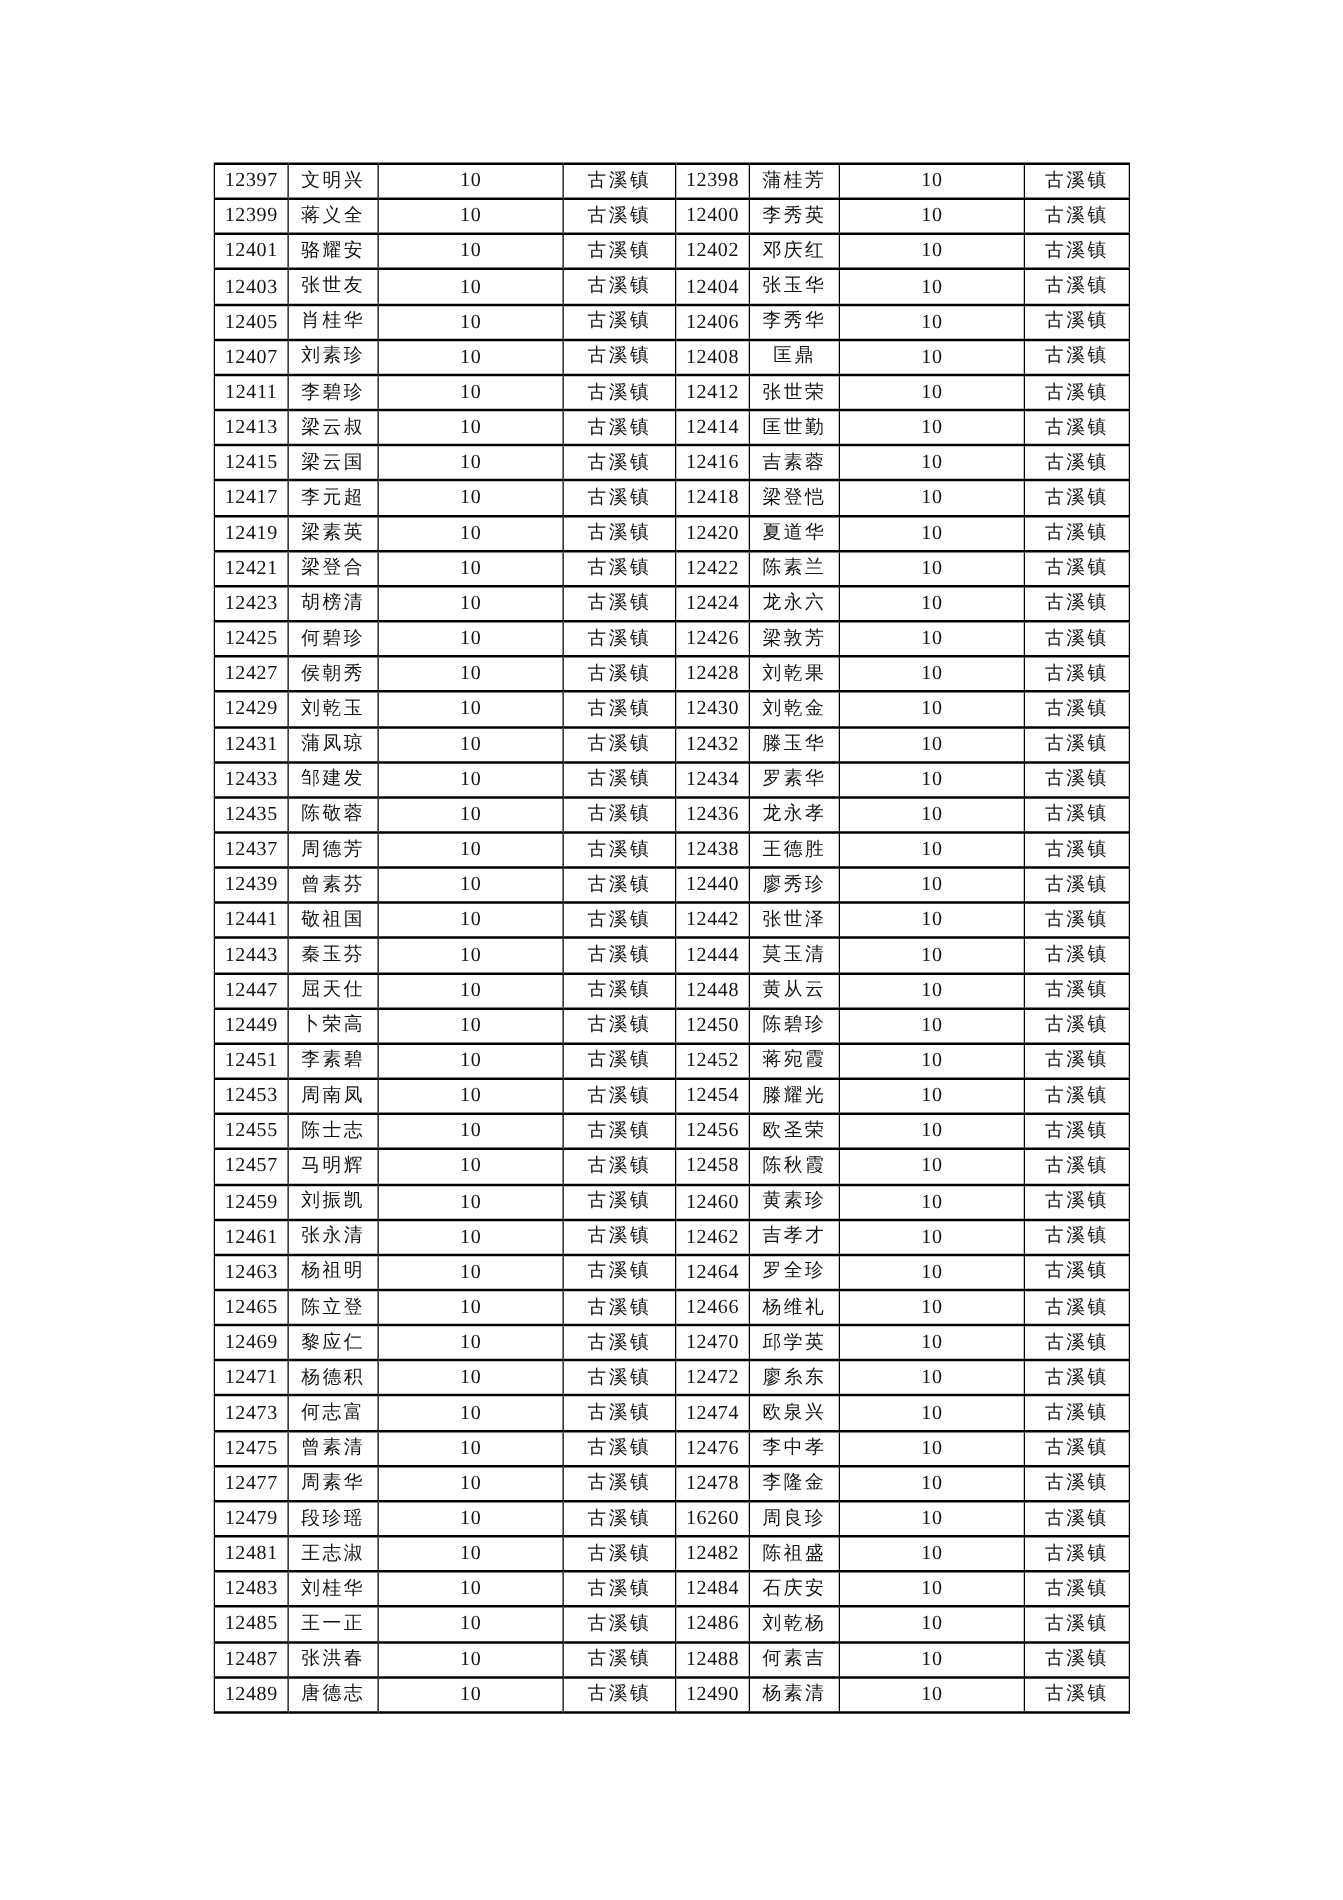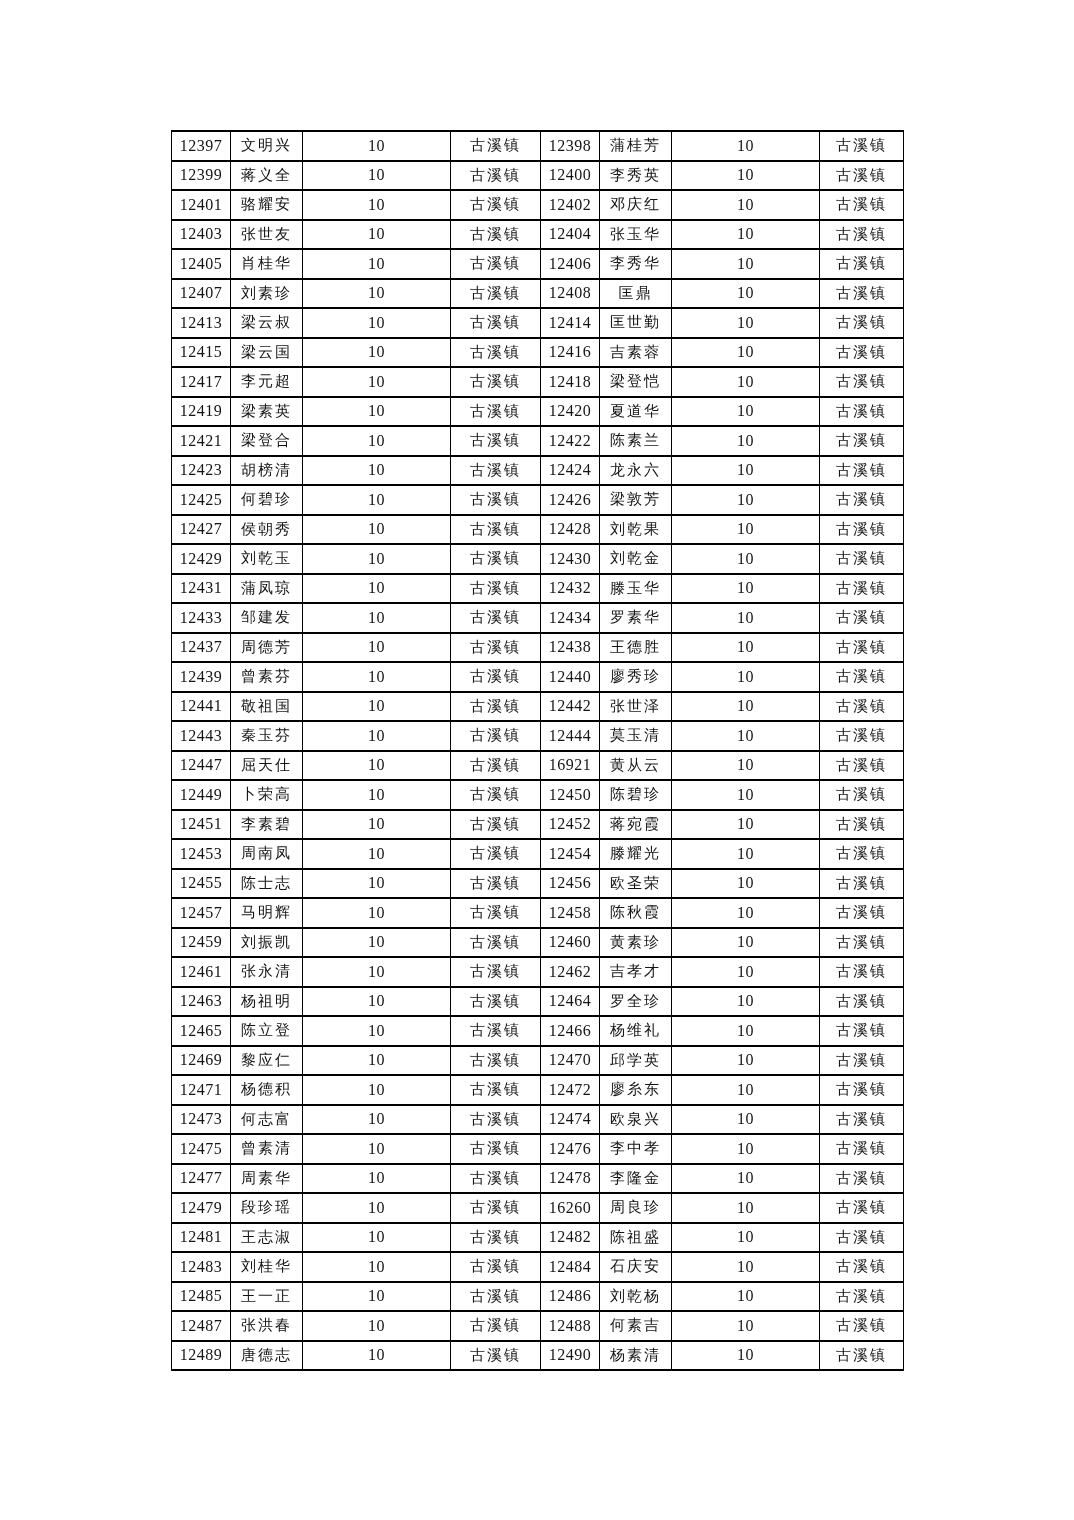--- a/index.html
+++ b/index.html
@@ -125,20 +125,30 @@
           <td class="id">12407</td>
           <td class="name">刘素珍</td>
           <td class="amount">10</td>
           <td class="town">古溪镇</td>
           <td class="id">12408</td>
           <td class="name">匡鼎</td>
           <td class="amount">10</td>
           <td class="town">古溪镇</td>
         </tr>
         <tr>
+          <td class="id">12411</td>
+          <td class="name">李碧珍</td>
+          <td class="amount">10</td>
+          <td class="town">古溪镇</td>
+          <td class="id">12412</td>
+          <td class="name">张世荣</td>
+          <td class="amount">10</td>
+          <td class="town">古溪镇</td>
+        </tr>
+        <tr>
           <td class="id">12413</td>
           <td class="name">梁云叔</td>
           <td class="amount">10</td>
           <td class="town">古溪镇</td>
           <td class="id">12414</td>
           <td class="name">匡世勤</td>
           <td class="amount">10</td>
           <td class="town">古溪镇</td>
         </tr>
         <tr>
@@ -235,20 +245,30 @@
           <td class="id">12433</td>
           <td class="name">邹建发</td>
           <td class="amount">10</td>
           <td class="town">古溪镇</td>
           <td class="id">12434</td>
           <td class="name">罗素华</td>
           <td class="amount">10</td>
           <td class="town">古溪镇</td>
         </tr>
         <tr>
+          <td class="id">12435</td>
+          <td class="name">陈敬蓉</td>
+          <td class="amount">10</td>
+          <td class="town">古溪镇</td>
+          <td class="id">12436</td>
+          <td class="name">龙永孝</td>
+          <td class="amount">10</td>
+          <td class="town">古溪镇</td>
+        </tr>
+        <tr>
           <td class="id">12437</td>
           <td class="name">周德芳</td>
           <td class="amount">10</td>
           <td class="town">古溪镇</td>
           <td class="id">12438</td>
           <td class="name">王德胜</td>
           <td class="amount">10</td>
           <td class="town">古溪镇</td>
         </tr>
         <tr>
@@ -279,21 +299,21 @@
           <td class="id">12444</td>
           <td class="name">莫玉清</td>
           <td class="amount">10</td>
           <td class="town">古溪镇</td>
         </tr>
         <tr>
           <td class="id">12447</td>
           <td class="name">屈天仕</td>
           <td class="amount">10</td>
           <td class="town">古溪镇</td>
-          <td class="id">16921</td>
+          <td class="id">12448</td>
           <td class="name">黄从云</td>
           <td class="amount">10</td>
           <td class="town">古溪镇</td>
         </tr>
         <tr>
           <td class="id">12449</td>
           <td class="name">卜荣高</td>
           <td class="amount">10</td>
           <td class="town">古溪镇</td>
           <td class="id">12450</td>

